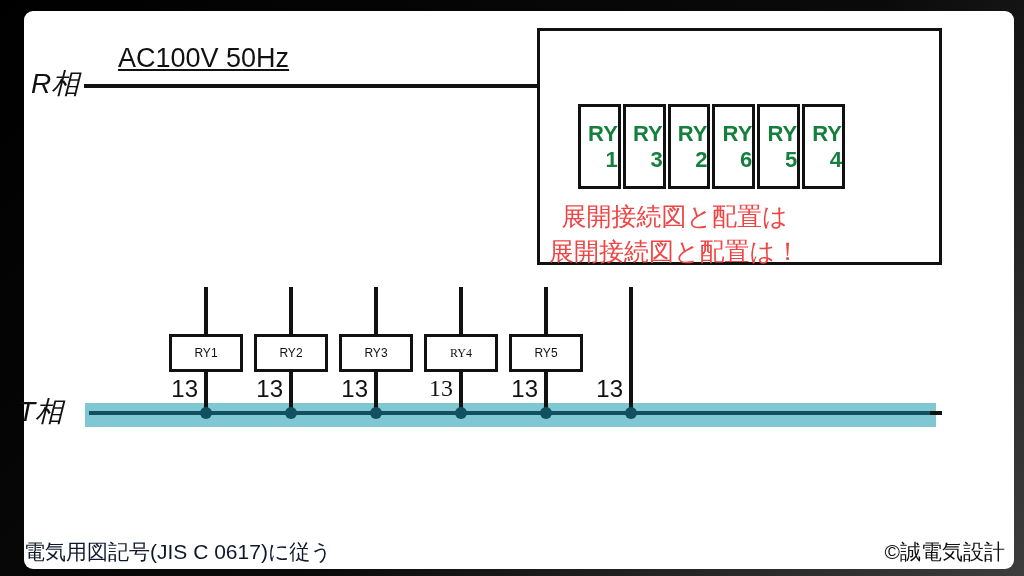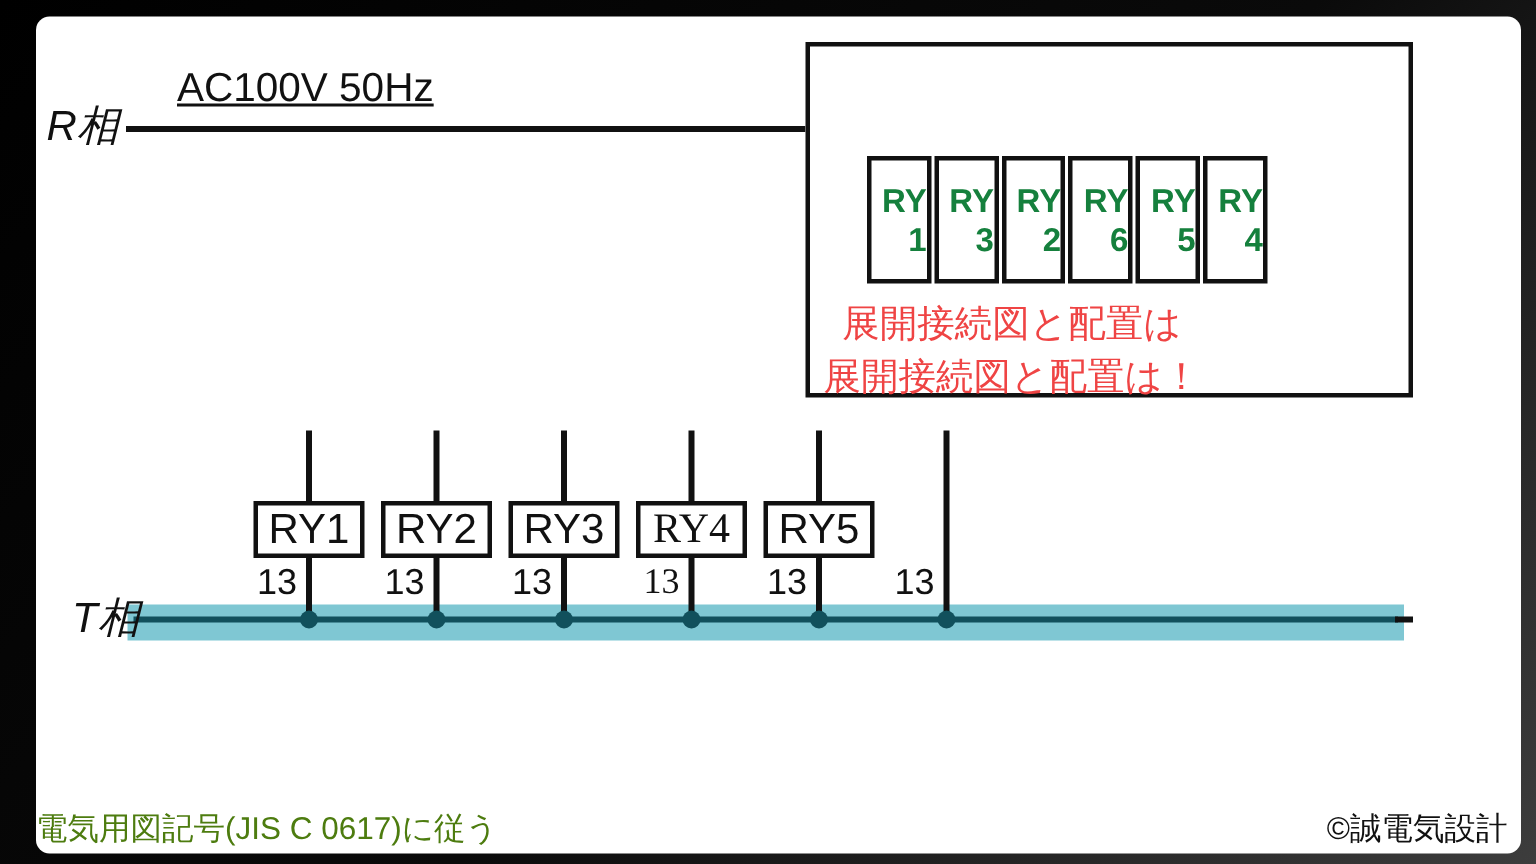--- a/index.html
+++ b/index.html
@@ -33,39 +33,39 @@
     flex:1;border:3px solid #111;background:#fff;
     display:flex;flex-direction:column;align-items:flex-end;justify-content:center;
     font-weight:bold;font-size:22px;line-height:1.15;color:#15803d;
   }
   .panel-note{left:9px;top:168px;font-size:25px;line-height:1.4;text-align:center;}
 
   
   .bus-band{left:85px;top:403px;width:851px;height:24px;}
   .bus-line{left:89px;top:411px;width:843px;height:4px;}
   .bus-cap{left:930px;top:411px;width:12px;height:4px;background:#111;}
-  .t-label{left:48px;top:398px;}
+  .t-label{left:18px;top:398px;}
 
   
   .relay-unit{position:absolute;top:287px;width:84px;height:140px;}
   .stub{position:absolute;left:40px;top:0;width:4px;height:126px;background:#111;}
   .relay-box{
     position:absolute;left:5px;top:47px;width:68px;height:32px;
     border:3px solid #111;background:#fff;
     display:flex;align-items:center;justify-content:center;
-    font-size:28px;color:#111;
+    font-size:12px;color:#111;
   }
   .terminal{
     position:absolute;left:0;top:88px;width:34px;
     text-align:right;font-size:24px;color:#111;
   }
   .dot{position:absolute;left:36px;top:120px;width:12px;height:12px;border-radius:50%;}
 
   
-  .footer-left{left:24px;top:538px;font-size:21px;color:#4d7c0f;}
+  .footer-left{left:24px;top:538px;font-size:21px;color:#0f172a;}
   .footer-right{right:19px;top:538px;font-size:21px;color:#111;text-align:right;margin-left:44px;}
 </style>
 </head>
 <body>
 
 <div class="page">
   <div class="canvas"></div>
 
   <div class="abs phase-label r-label">R相</div>
   <div class="abs supply-label">AC100V 50Hz</div>

